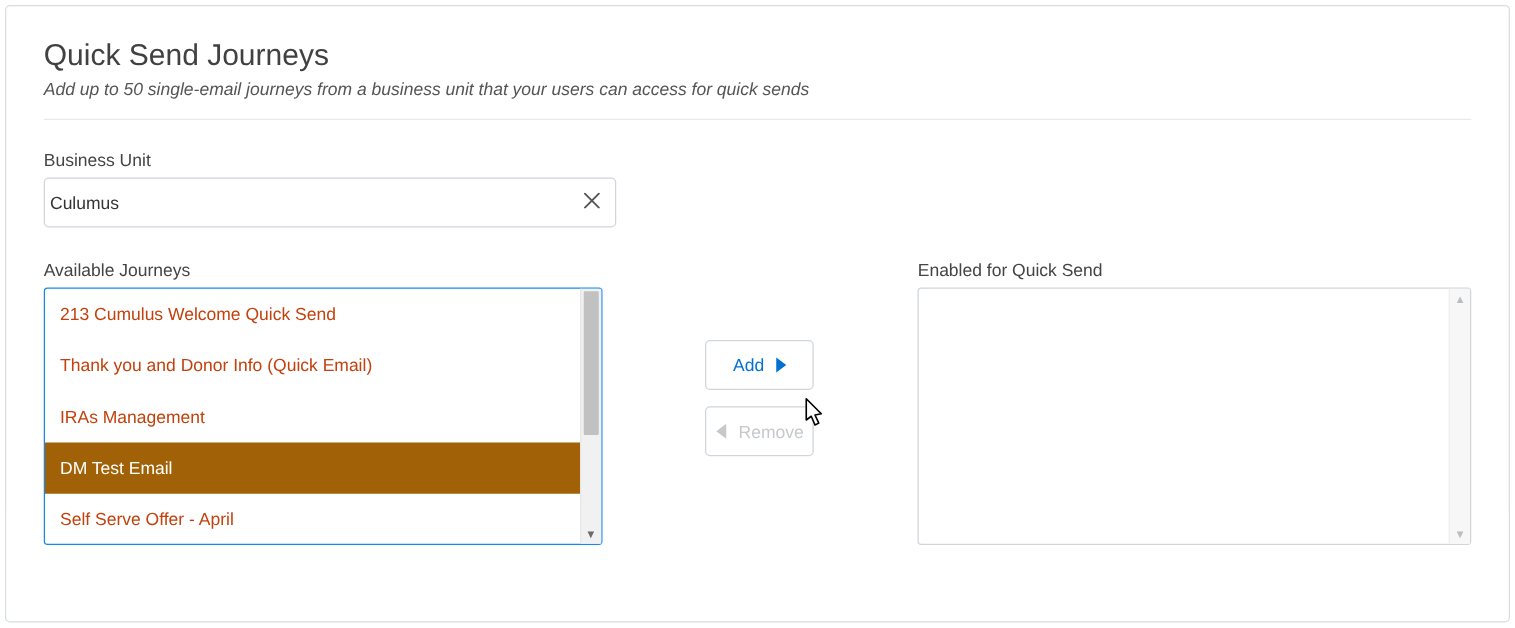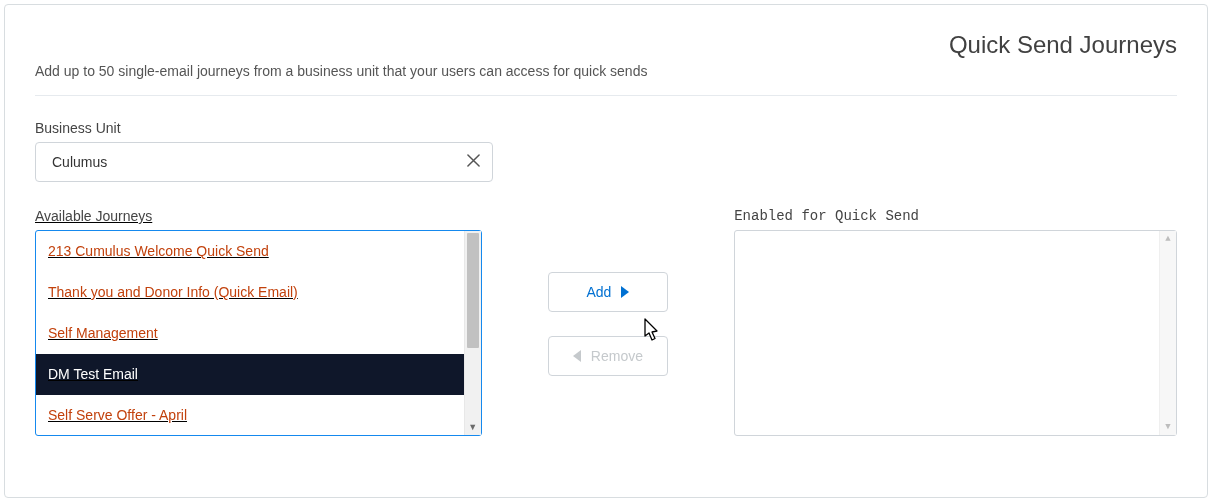--- a/index.html
+++ b/index.html
@@ -13,45 +13,45 @@
       border-radius: 4px;
       padding: 26px 30px 36px 30px;
       width: 1204px;
       height: 494px;
     }
     .page-title {
       font-size: 24px;
       font-weight: 400;
       color: #414141;
       margin-bottom: 4px;
-      text-align: right;
     }
     .page-subtitle {
       font-size: 14px;
       color: #555;
       padding-bottom: 16px;
       border-bottom: 1px solid #e6eaee;
       margin-bottom: 24px;
+      font-style: italic;
     }
     .field-label {
       font-size: 14px;
       color: #444;
       margin-bottom: 6px;
     }
     .input-wrap {
       position: relative;
       width: 458px;
       margin-bottom: 26px;
     }
     .text-input {
       width: 100%;
       height: 40px;
       border: 1px solid #d0d5da;
       border-radius: 4px;
-      padding: 0 40px 0 16px;
+      padding: 0 40px 0 4px;
       font-size: 14px;
       color: #333;
       background: #fff;
     }
     .clear-btn {
       position: absolute;
       right: 8px;
       top: 50%;
       transform: translateY(-50%);
       width: 24px; height: 24px;
@@ -61,23 +61,23 @@
       align-items: center;
       justify-content: center;
       cursor: pointer;
       color: #555;
     }
     .columns {
       display: flex;
       align-items: flex-start;
       gap: 0;
     }
-    .col-left { width: 460px; text-decoration: underline; }
+    .col-left { width: 460px; }
     .col-mid  { width: 260px; display: flex; flex-direction: column; align-items: center; padding-top: 64px; }
-    .col-right { width: 456px; font-family: Liberation Mono, monospace; }
+    .col-right { width: 456px; }
     .listbox {
       border: 1px solid #1589ee;
       border-radius: 3px;
       height: 206px;
       position: relative;
       background: #fff;
       display: flex;
     }
     .listbox.no-focus {
       border-color: #d0d5da;
@@ -91,21 +91,21 @@
       line-height: 41px;
       padding: 0 12px;
       font-size: 14px;
       color: #c2410c;
       cursor: pointer;
       white-space: nowrap;
       overflow: hidden;
       text-overflow: ellipsis;
     }
     .list-item.selected {
-      background: #0f172a;
+      background: #a16207;
       color: #fff;
     }
     .scrollbar {
       width: 17px;
       background: #f1f1f1;
       border-left: 1px solid #e8e8e8;
       position: relative;
     }
     .scrollbar .thumb {
       position: absolute;
@@ -125,32 +125,32 @@
     .scrollbar.disabled { background: #f7f7f7; border-left: 1px solid #efefef;}
     .scrollbar.disabled .arrow-up {
       position: absolute;
       top: 3px; left: 0; right: 0;
       text-align: center;
       font-size: 9px;
       color: #bdbdbd;
     }
     .scrollbar.disabled .arrow-down { color: #bdbdbd; }
     .transfer-btn {
-      width: 120px;
+      width: 87px;
       height: 40px;
       border: 1px solid #d0d5da;
       border-radius: 4px;
       background: #fff;
       font-size: 14px;
       display: flex;
       align-items: center;
       justify-content: center;
       gap: 10px;
       cursor: pointer;
-      margin-bottom: 24px;
+      margin-bottom: 13px;
     }
     .transfer-btn.add { color: #0070d2; }
     .transfer-btn.remove { color: #c5c9cc; cursor: default; align-items: center; }
     .tri-right {
       width: 0; height: 0;
       border-top: 6px solid transparent;
       border-bottom: 6px solid transparent;
       border-left: 8px solid #0070d2;
     }
     .tri-left {
@@ -187,21 +187,21 @@
   </div>
 
   <div class="columns">
 
     <div class="col-left">
       <div class="field-label">Available Journeys</div>
       <div class="listbox">
         <div class="list-inner" id="available-list">
             <div class="list-item">213 Cumulus Welcome Quick Send</div>
             <div class="list-item">Thank you and Donor Info (Quick Email)</div>
-            <div class="list-item">Self Management</div>
+            <div class="list-item">IRAs Management</div>
             <div class="list-item selected">DM Test Email</div>
             <div class="list-item">Self Serve Offer - April</div>
           </div>
         <div class="scrollbar">
           <div class="thumb"></div>
           <div class="arrow-down">▼</div>
         </div>
       </div>
     </div>
 

